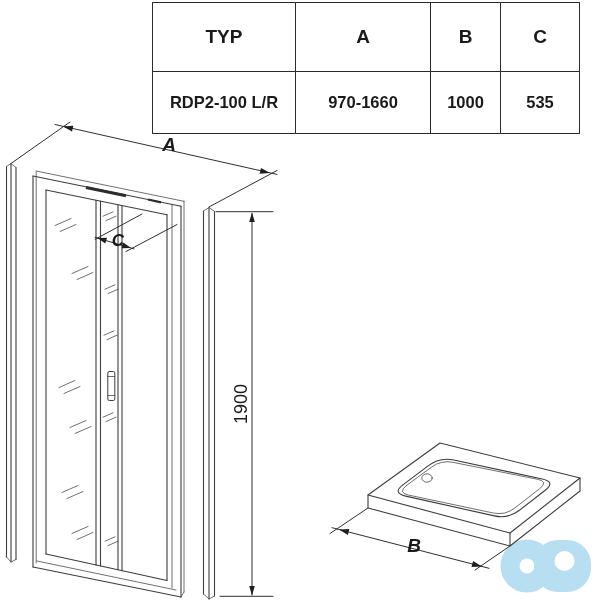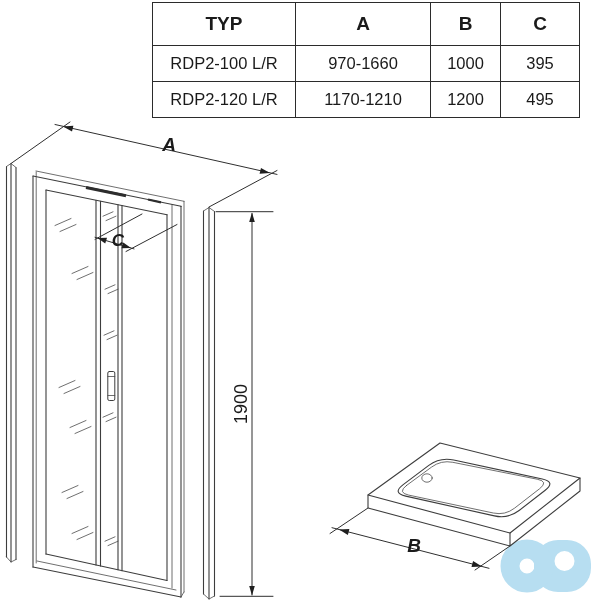--- a/index.html
+++ b/index.html
@@ -8,25 +8,25 @@
     font-family:"Liberation Sans",sans-serif;
   }
   .drawing-layer{position:absolute;left:0;top:0;width:600px;height:600px;}
   .spec-table{
     position:absolute;left:152px;top:2px;width:427px;
     border-collapse:collapse;table-layout:fixed;
     color:#1a1a1a;text-align:center;
     font-family:"Liberation Sans",sans-serif;
   }
   .spec-table th, .spec-table td{
-    border:1.5px solid #2b2b2b;padding:3px;vertical-align:middle;
+    border:1.5px solid #2b2b2b;padding:16px;vertical-align:middle;
     overflow:hidden;white-space:nowrap;
   }
   .spec-table th{font-size:19px;font-weight:bold;height:36px;}
-  .spec-table td{font-size:16.5px;font-weight:normal;height:29px;}
+  .spec-table td{font-size:16.5px;font-weight:bold;height:29px;}
   .dim-label{font-family:"Liberation Sans",sans-serif;font-weight:bold;font-style:italic;fill:#1b1b1b;}
   .dim-height{font-family:"Liberation Sans",sans-serif;font-weight:500;font-style:normal;fill:#1b1b1b;}
   svg .ln{stroke:#3d3d3d;stroke-width:1.1;fill:none;stroke-linecap:round;stroke-linejoin:round;}
   svg .thin{stroke:#4a4a4a;stroke-width:0.8;}
   svg .dim{stroke:#2f2f2f;stroke-width:1;fill:none;stroke-linecap:round;}
   svg .arrow{fill:#1f1f1f;stroke:none;}
 </style>
 </head>
 <body>
 
@@ -154,23 +154,17 @@
         <th>A</th>
         <th>B</th>
         <th>C</th>
       </tr>
     </thead>
     <tbody>
       <tr>
         <td>RDP2-100 L/R</td>
         <td>970-1660</td>
         <td>1000</td>
-        <td>395</td>
-      </tr>
-      <tr>
-        <td>RDP2-120 L/R</td>
-        <td>1170-1210</td>
-        <td>1200</td>
-        <td>495</td>
+        <td>535</td>
       </tr>
     </tbody>
   </table>
 </div>
 
 </body></html>

